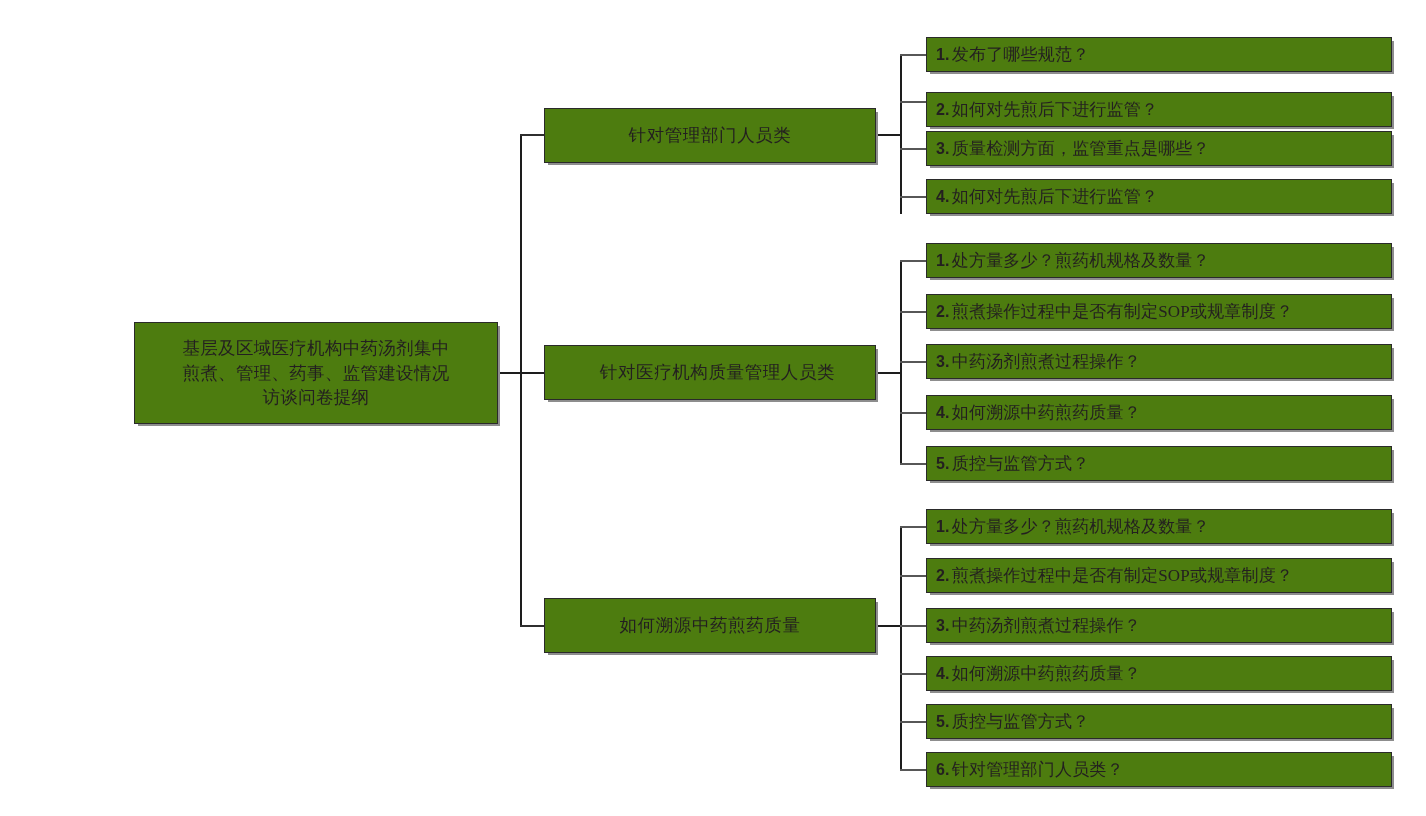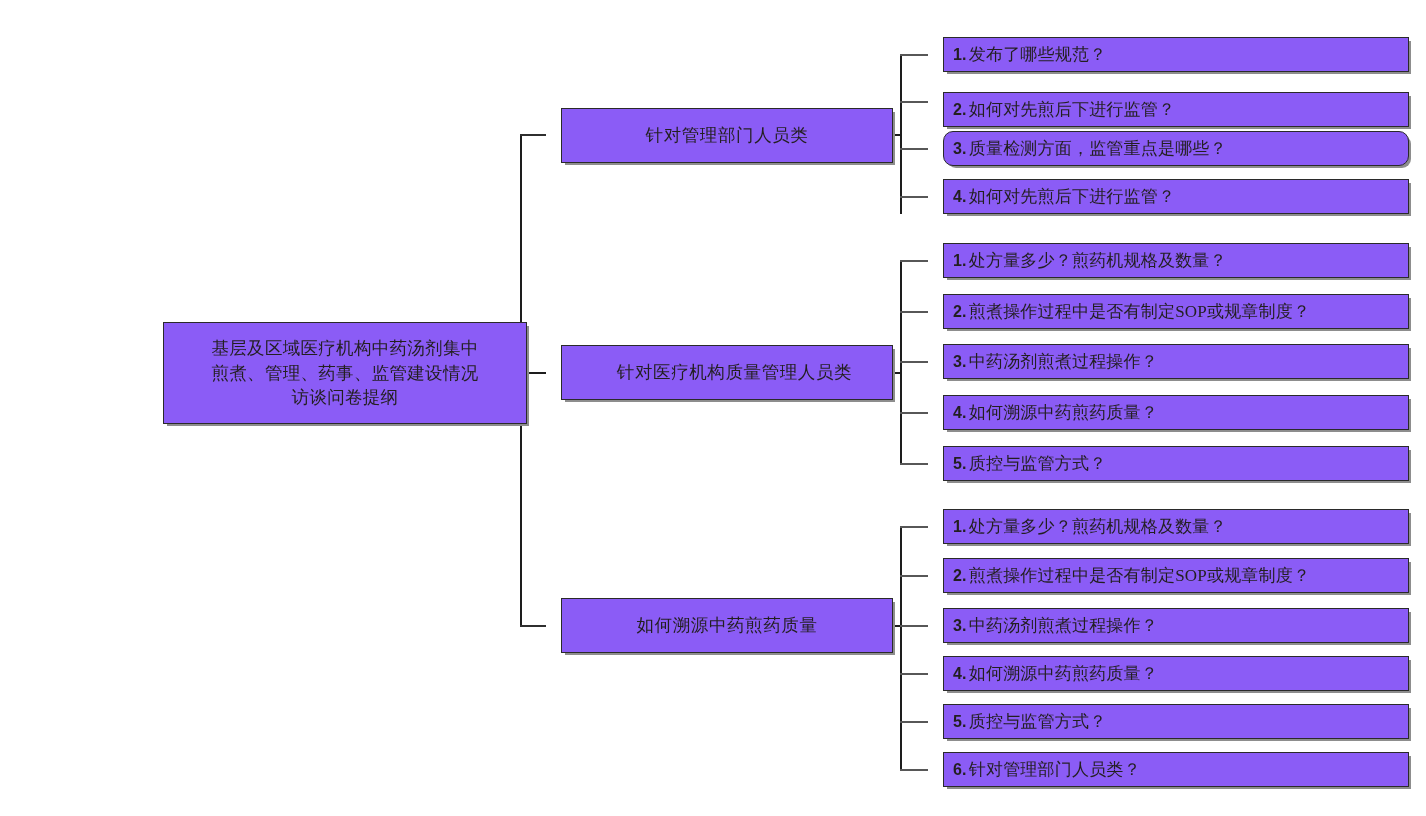--- a/index.html
+++ b/index.html
@@ -18,47 +18,46 @@
     position: relative;
     width: 1426px;
     height: 816px;
     background: #ffffff;
   }
 
   
   .node {
     position: absolute;
     box-sizing: border-box;
-    background: #8b5cf6;
+    background: #4d7c0f;
     border: 1.4px solid #2a2a2a;
     box-shadow: 3px 3px 0 -1px #8d8d8d;
     display: flex;
     align-items: center;
     overflow: hidden;
-    margin-left: 17px;
   }
   .node.center {
     justify-content: center;
     text-align: center;
   }
   .node.left {
     justify-content: flex-start;
     text-align: left;
   }
 
   .node-text {
     display: block;
     line-height: 1.42;
     white-space: pre-line;
     font-family: "Liberation Serif", "DejaVu Serif", serif;
   }
 
   
   #root-node {
-    left: 146px;
+    left: 134px;
     top: 322px;
     width: 364px;
     height: 102px;
     padding: 0 10px;
   }
   #root-node .node-text {
     font-size: 17.5px;
     letter-spacing: 0.3px;
   }
 
@@ -160,21 +159,21 @@
   <div class="node center branch" id="branch-2">
     <span class="node-text">如何溯源中药煎药质量</span>
   </div>
 
   <div class="node left leaf" style="top:37px;">
     <span class="leaf-label"><span class="num">1.</span><span>发布了哪些规范？</span></span>
   </div>
   <div class="node left leaf" style="top:92px;">
     <span class="leaf-label"><span class="num">2.</span><span>如何对先煎后下进行监管？</span></span>
   </div>
-  <div class="node left leaf" style="top:131px;border-radius:10px;">
+  <div class="node left leaf" style="top:131px;">
     <span class="leaf-label"><span class="num">3.</span><span>质量检测方面，监管重点是哪些？</span></span>
   </div>
   <div class="node left leaf" style="top:179px;">
     <span class="leaf-label"><span class="num">4.</span><span>如何对先煎后下进行监管？</span></span>
   </div>
 
   <div class="node left leaf" style="top:243px;">
     <span class="leaf-label"><span class="num">1.</span><span>处方量多少？煎药机规格及数量？</span></span>
   </div>
   <div class="node left leaf" style="top:294px;">

